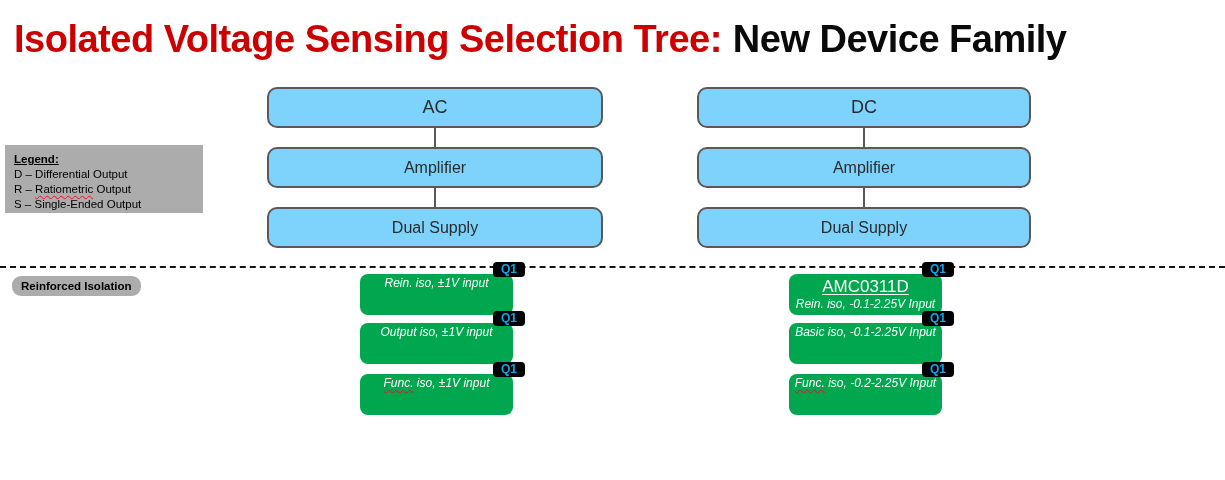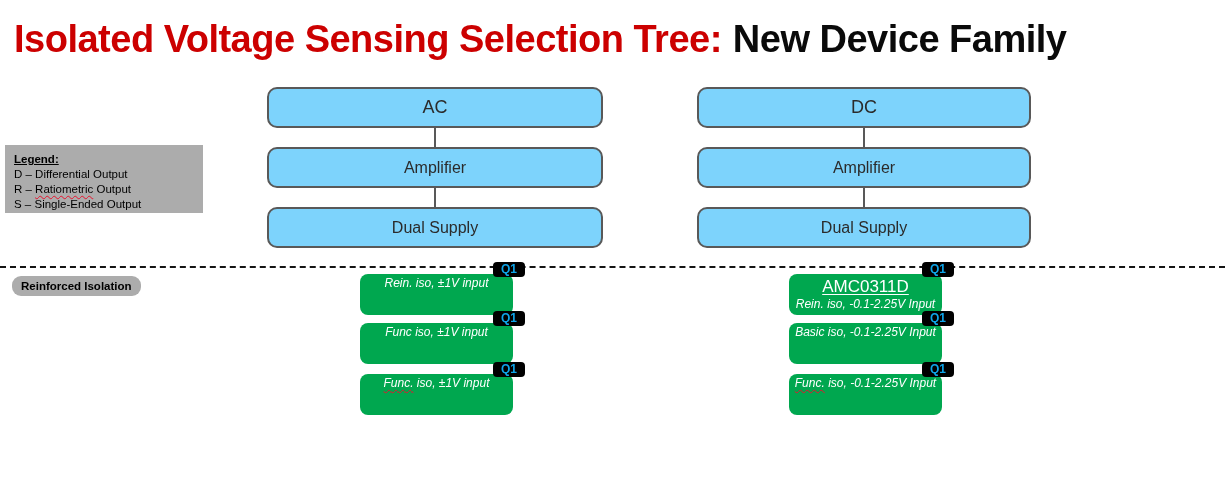--- a/index.html
+++ b/index.html
@@ -98,34 +98,34 @@
 
   <div class="dashline"></div>
   <div class="iso-label">Reinforced Isolation</div>
 
   <div class="device" style="left:360px;top:274px">
     <span class="q1">Q1</span>
     <div class="device-sub"><span class="wavy"></span><span>Rein. iso, ±1V input</span></div>
   </div>
   <div class="device" style="left:360px;top:323px">
     <span class="q1">Q1</span>
-    <div class="device-sub"><span class="wavy"></span><span>Func iso, ±1V input</span></div>
+    <div class="device-sub"><span class="wavy"></span><span>Output iso, ±1V input</span></div>
   </div>
   <div class="device" style="left:360px;top:374px">
     <span class="q1">Q1</span>
     <div class="device-sub"><span class="wavy">Func.</span><span> iso, ±1V input</span></div>
   </div>
 
   <div class="device" style="left:789px;top:274px">
     <span class="q1">Q1</span>
     <a class="device-part">AMC0311D</a>
     <div class="device-sub"><span class="wavy"></span><span>Rein. iso, -0.1-2.25V Input</span></div>
   </div>
   <div class="device" style="left:789px;top:323px">
     <span class="q1">Q1</span>
     <div class="device-sub"><span class="wavy"></span><span>Basic iso, -0.1-2.25V Input</span></div>
   </div>
   <div class="device" style="left:789px;top:374px">
     <span class="q1">Q1</span>
-    <div class="device-sub"><span class="wavy">Func.</span><span> iso, -0.1-2.25V Input</span></div>
+    <div class="device-sub"><span class="wavy">Func.</span><span> iso, -0.2-2.25V Input</span></div>
   </div>
 
 </div>
 
 </body></html>

